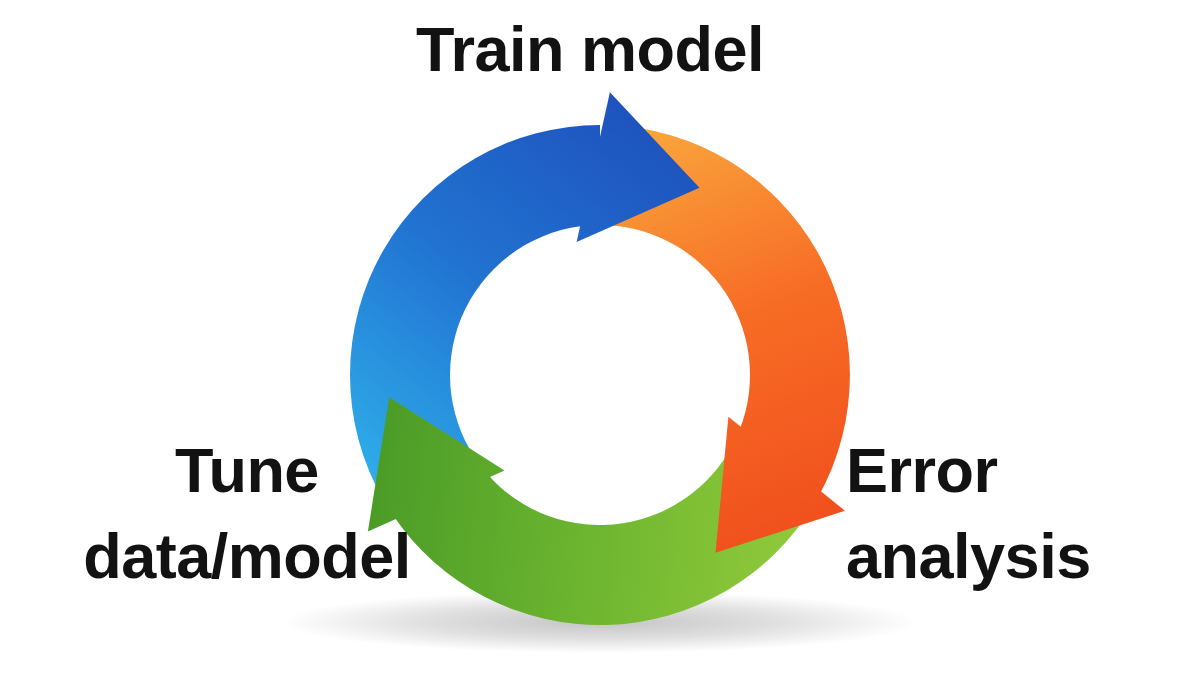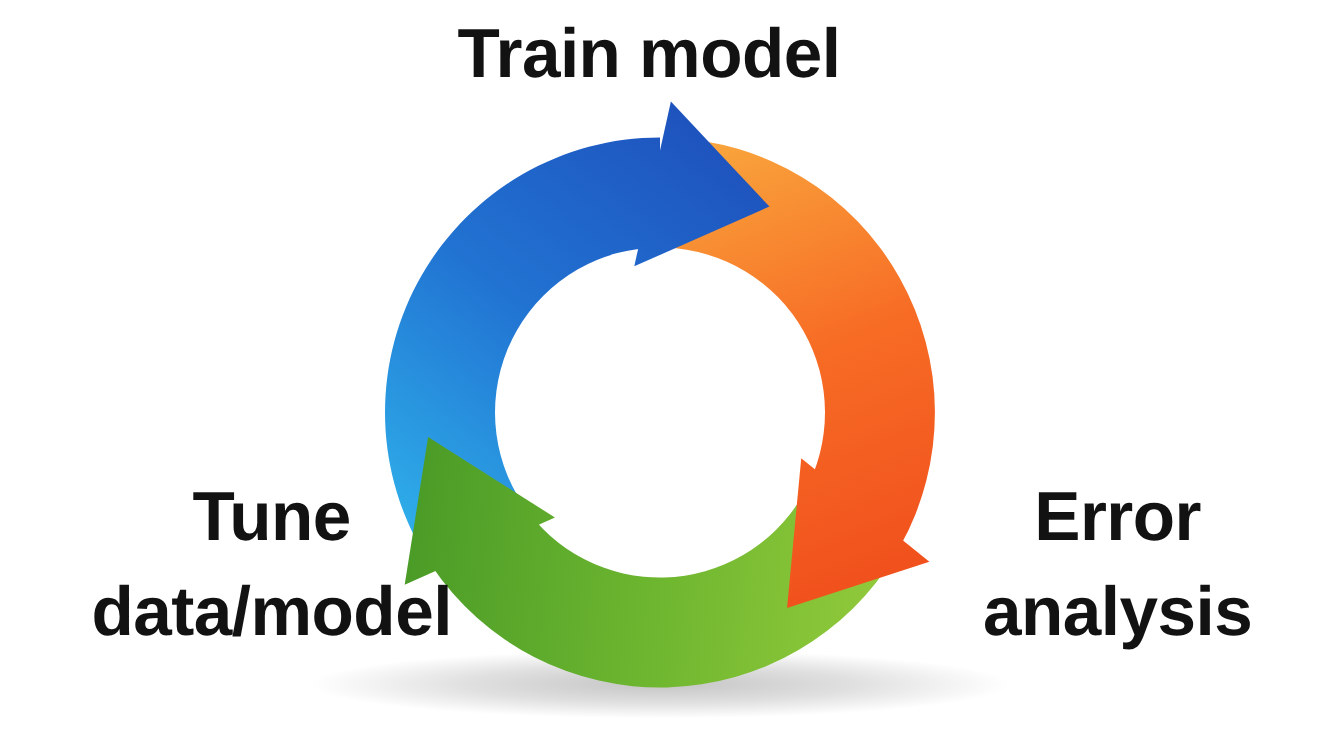--- a/index.html
+++ b/index.html
@@ -40,21 +40,21 @@
   .label-left {
     left: 32px;
     top: 428px;
     width: 430px;
     text-align: center;
   }
   .label-right {
     left: 846px;
     top: 428px;
     width: 340px;
-    text-align: center;
+    text-align: left;
   }
 </style>
 </head>
 <body>
 
 <div class="canvas" style="background: rgb(255, 255, 255);">
 
   <svg class="cycle-svg" width="1200" height="676" viewBox="0 0 1200 676">
     <defs>
       <linearGradient id="grad-blue" gradientUnits="userSpaceOnUse" x1="390" y1="510" x2="680" y2="140">

